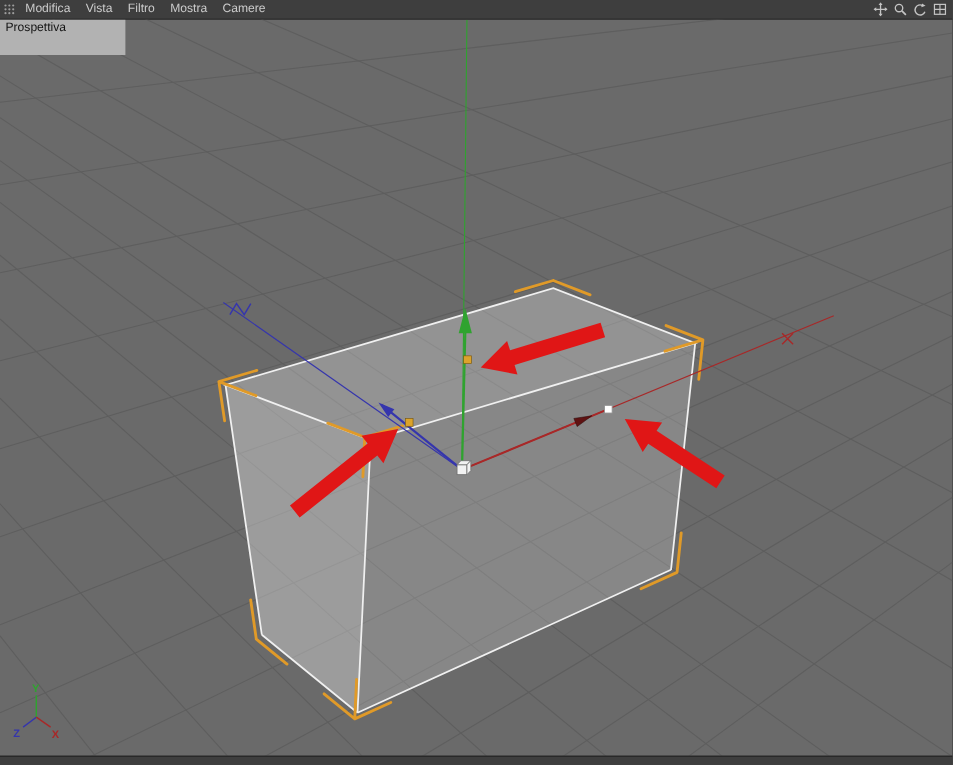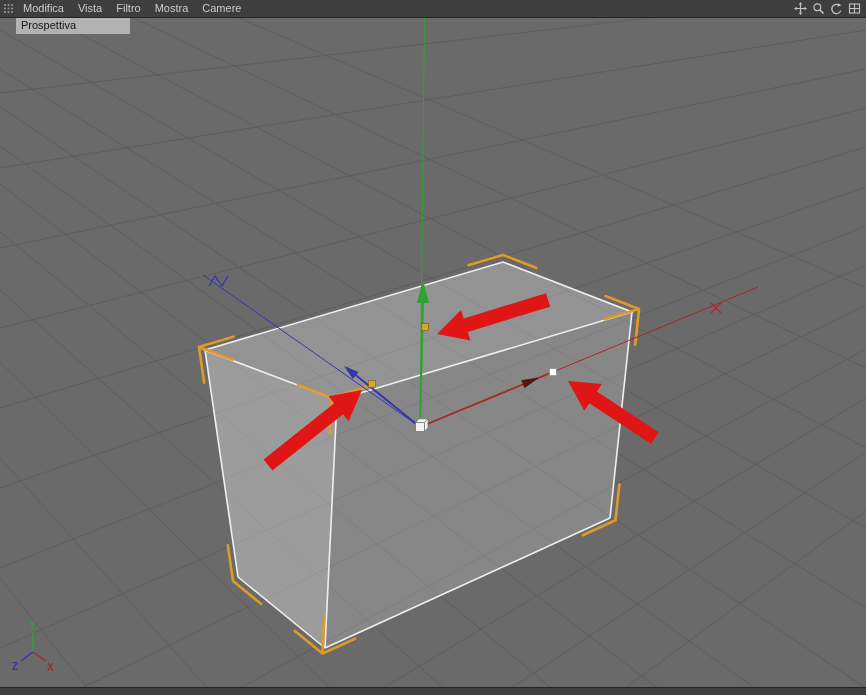--- a/index.html
+++ b/index.html
@@ -10,21 +10,21 @@
            background:#3e3e3e;border-bottom:1px solid #242424;
            display:flex;align-items:center;}
   .grip{width:16px;height:17px;display:flex;align-items:center;justify-content:center;}
   .menu-item{padding:0 7px;font-size:11px;line-height:17px;color:#cbcbcb;cursor:default;white-space:nowrap;}
   .mb-spacer{flex:1;}
   .nav-icons{display:flex;gap:3px;padding-right:4px;}
   .nav-icon{width:15px;height:15px;display:flex;align-items:center;justify-content:center;}
   
   .viewport{position:absolute;top:18px;left:0;width:866px;height:669px;background:#6a6a6a;}
   .viewport svg{position:absolute;top:0;left:0;display:block;}
-  .vp-label{position:absolute;top:0;left:16px;width:114px;height:16px;box-sizing:border-box;
+  .vp-label{position:absolute;top:0;left:0;width:114px;height:32px;box-sizing:border-box;
             background:#b2b2b2;color:#141414;font-size:11px;line-height:15px;padding-left:5px;}
   svg text{font-family:"Liberation Sans",sans-serif;font-size:10px;font-weight:bold;}
   
   .bottombar{position:absolute;left:0;right:0;bottom:0;height:8px;box-sizing:border-box;
              background:#3e3e3e;border-top:1px solid #242424;}
 </style>
 </head>
 <body>
 
 <div class="app">

